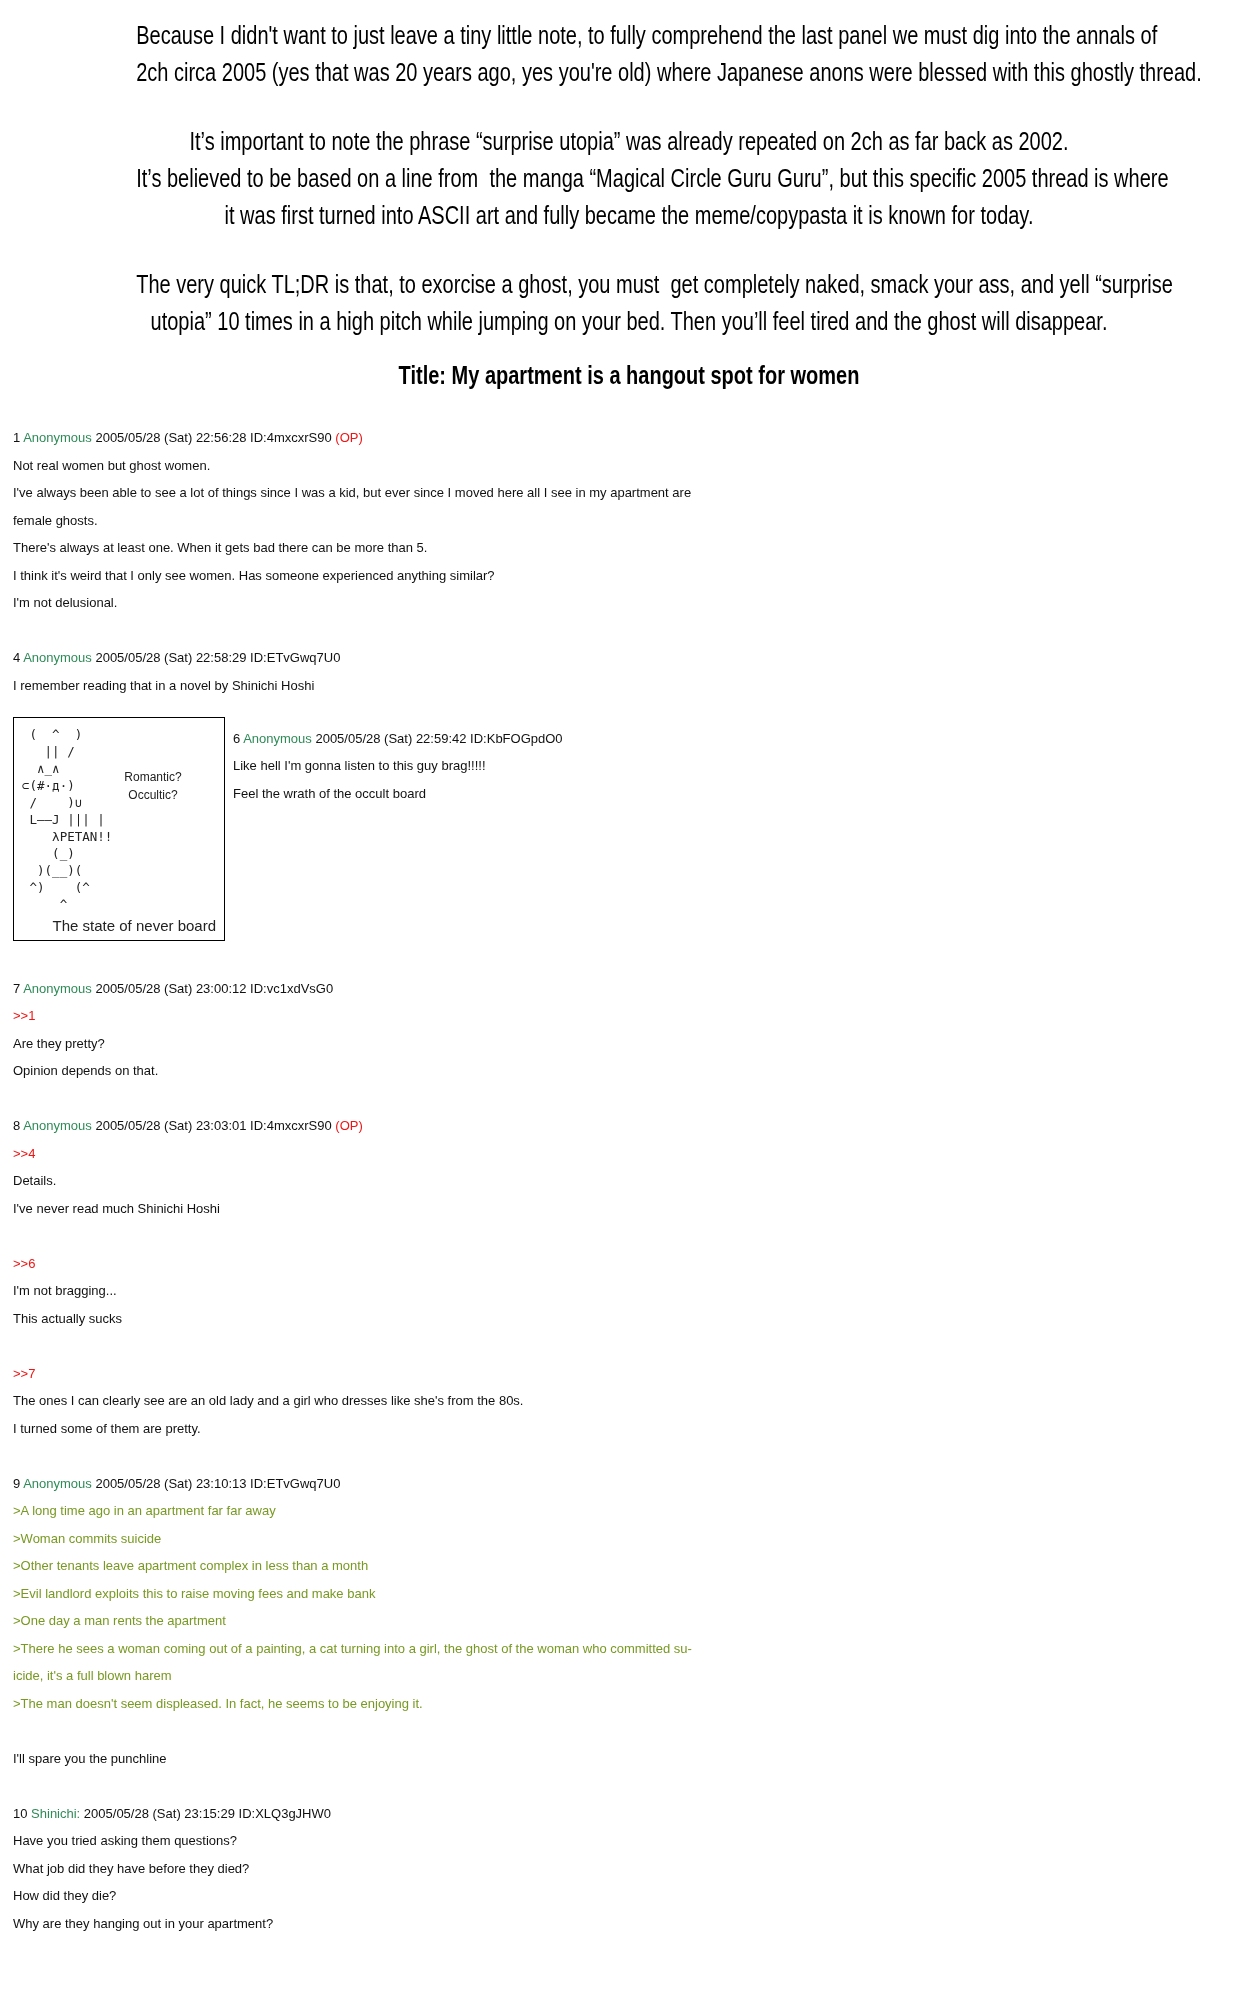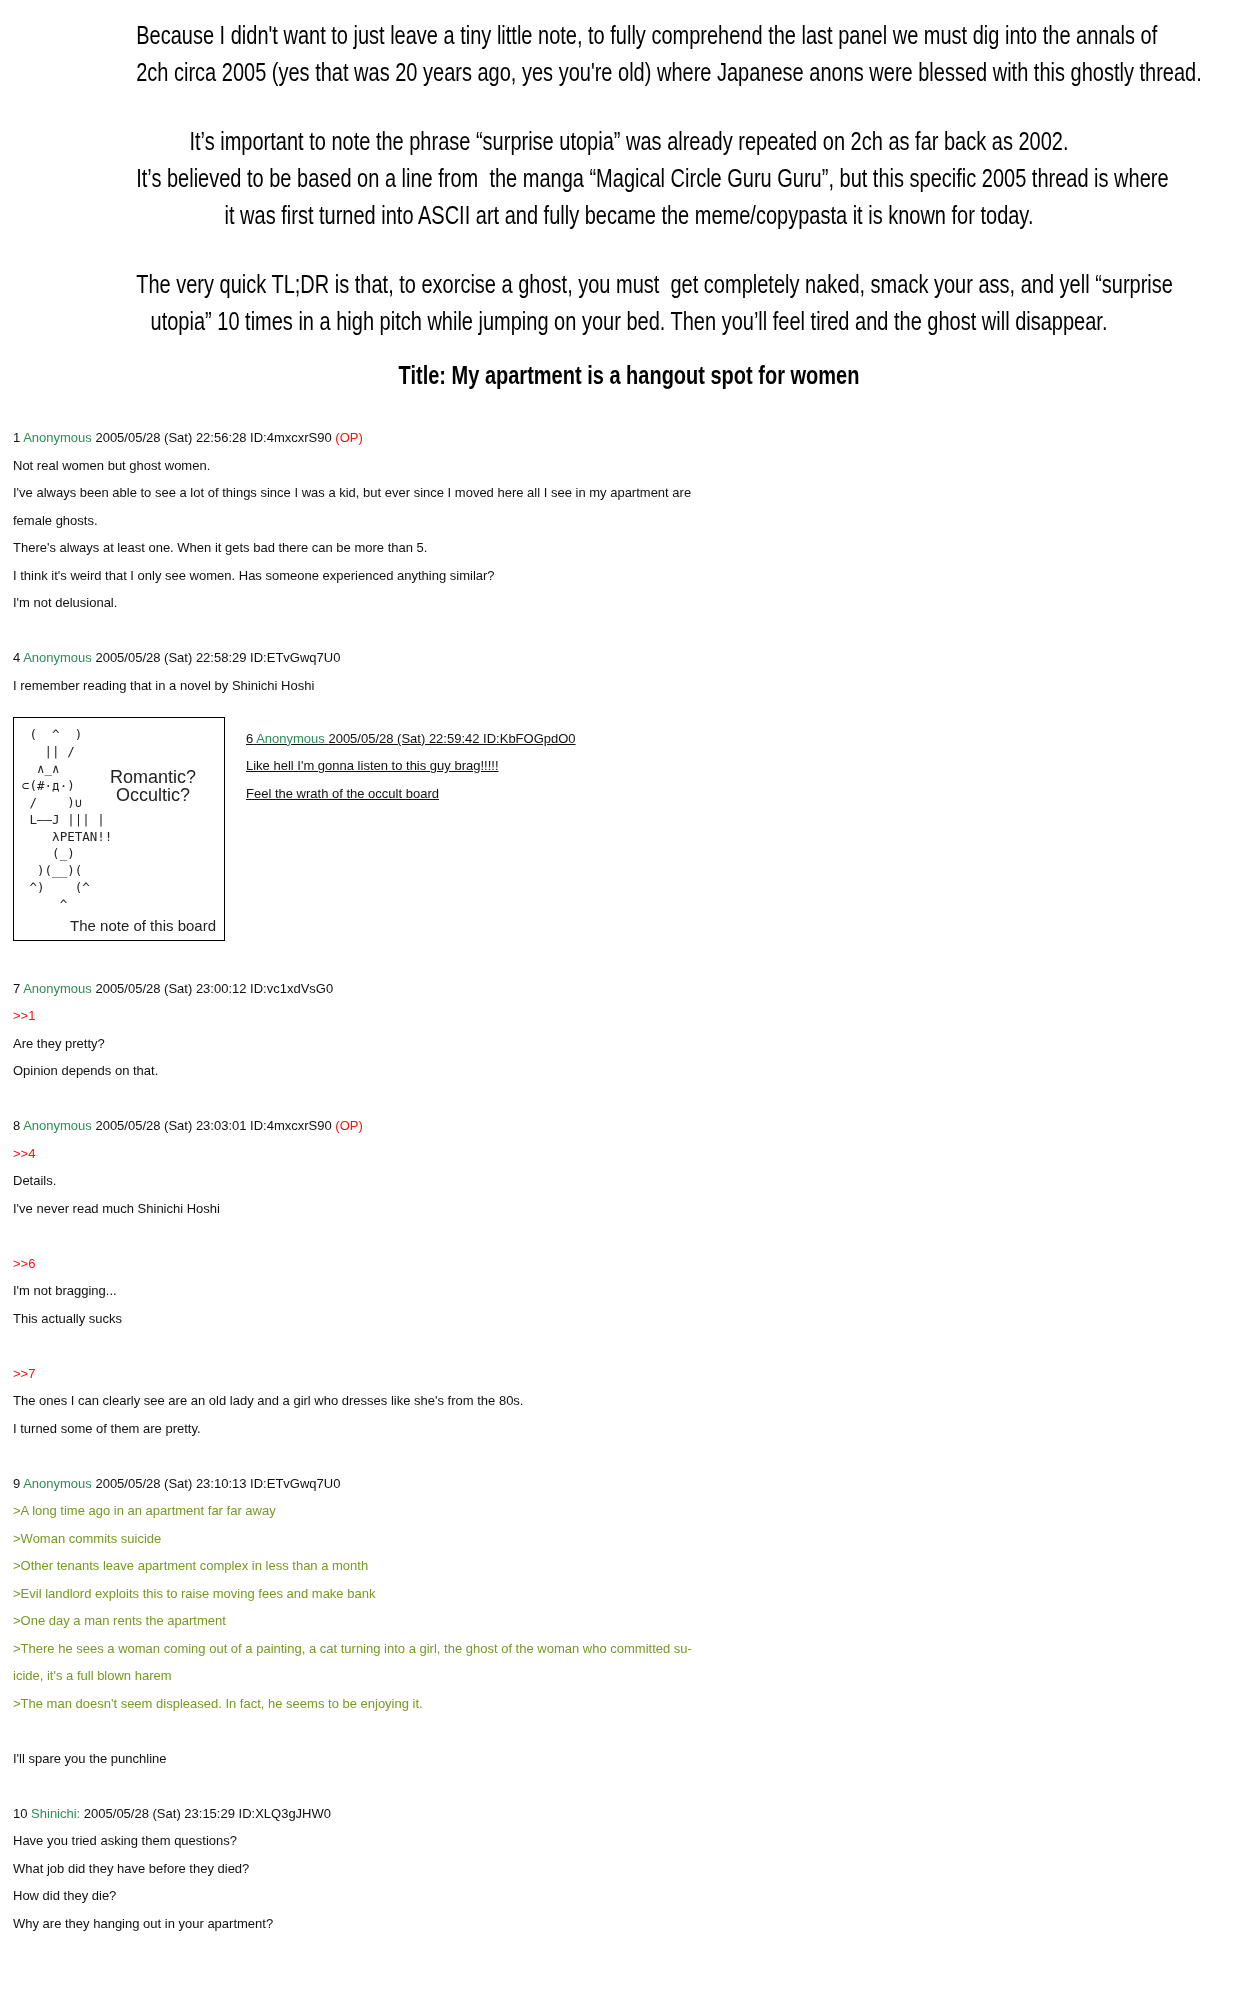--- a/index.html
+++ b/index.html
@@ -31,24 +31,24 @@
   
   .aarow{display:flex;align-items:flex-start;margin-top:-10px;margin-bottom:34px;}
   .aabox{width:210px;height:222px;border:1px solid #000;position:relative;flex:none;}
   .aaart{
     margin:0;padding:8px 0 0 8px;white-space:pre;
     font-family:"DejaVu Sans Mono","Liberation Mono",monospace;
     font-size:12.5px;line-height:17px;color:#222;
   }
   .aalabel{
     position:absolute;left:80px;top:50px;width:118px;text-align:center;
-    font-size:18px;line-height:18px;color:#222;
+    font-size:12px;line-height:18px;color:#222;
   }
   .aacaption{position:absolute;right:8px;bottom:6px;font-size:15px;color:#222;}
-  .aaside{margin-left:21px;padding-top:8px;text-decoration:underline;}
+  .aaside{margin-left:8px;padding-top:8px;}
 </style>
 </head>
 <body>
 
 <div id="page">
   <div id="intro">
       <div class="ipara">
         <div class="iline">Because I didn't want to just leave a tiny little note, to fully comprehend the last panel we must dig into the annals of</div>
         <div class="iline">2ch circa 2005 (yes that was 20 years ago, yes you're old) where Japanese anons were blessed with this ghostly thread.</div>
       </div>
@@ -87,21 +87,21 @@
  L——J ||| |
     λPETAN!!
     (_)
   )(__)(
  ^)    (^
      ^</pre>
           <div class="aalabel">
             <div>Romantic?</div>
             <div>Occultic?</div>
           </div>
-          <div class="aacaption">The note of this board</div>
+          <div class="aacaption">The state of never board</div>
         </div>
         <div class="aaside post">
           <div class="pheader"><span class="pnum">6</span> <span class="pname">Anonymous</span> <span class="pmeta">2005/05/28 (Sat) 22:59:42 ID:KbFOGpdO0</span></div>
           <div class="pline text">Like hell I'm gonna listen to this guy brag!!!!!</div>
           <div class="pline text">Feel the wrath of the occult board</div>
         </div>
       </div>
       <div class="block post">
         <div class="pheader"><span class="pnum">7</span> <span class="pname">Anonymous</span> <span class="pmeta">2005/05/28 (Sat) 23:00:12 ID:vc1xdVsG0</span></div>
         <div class="pline ref">&gt;&gt;1</div>

